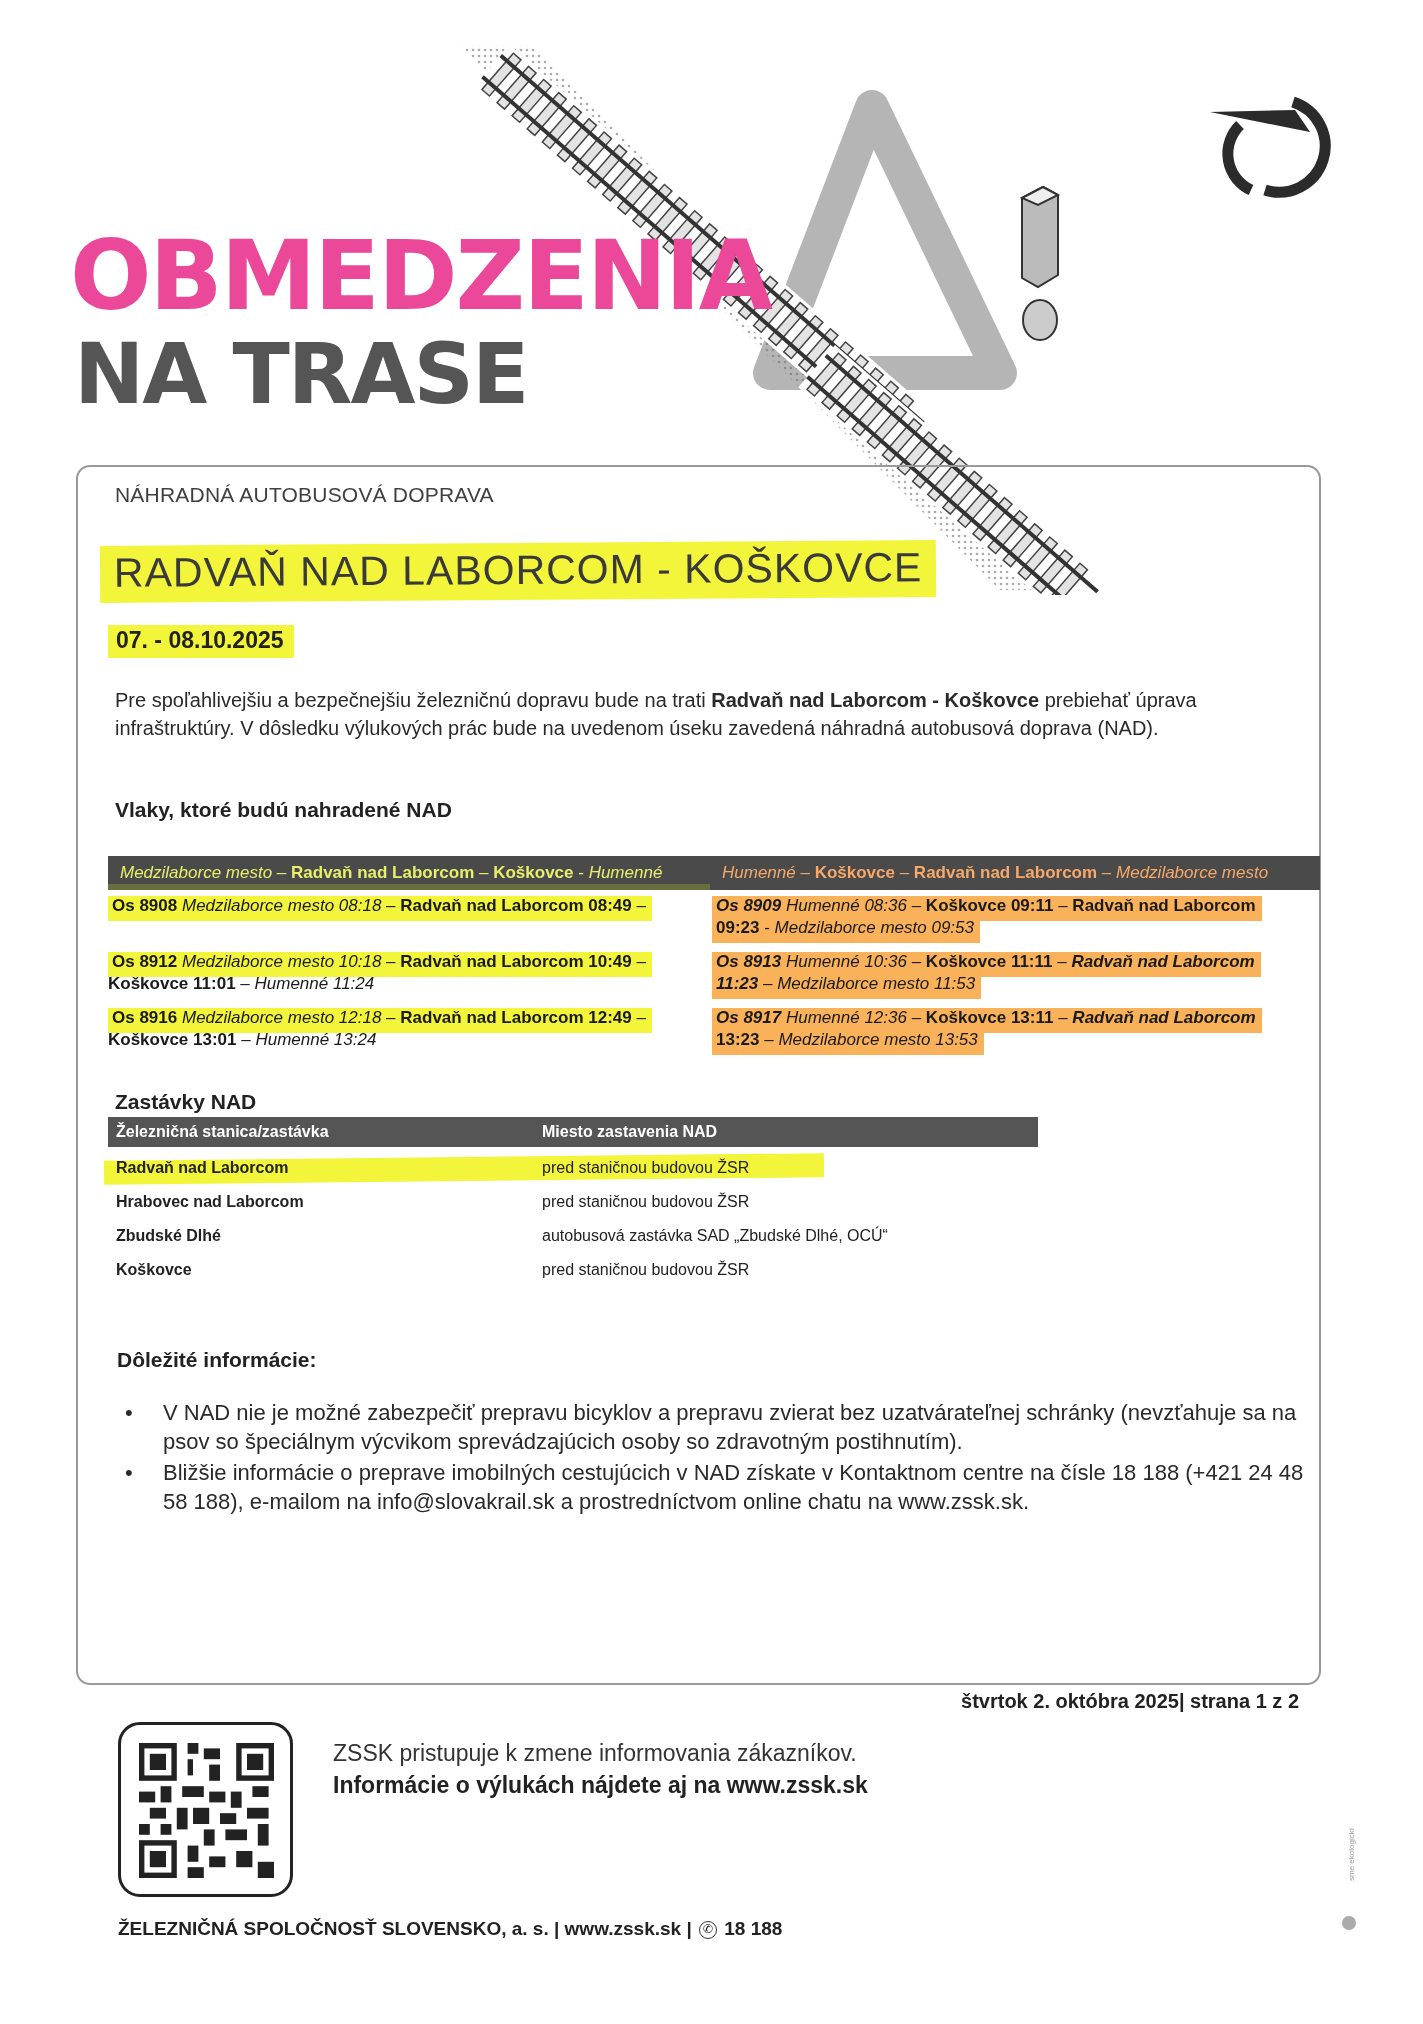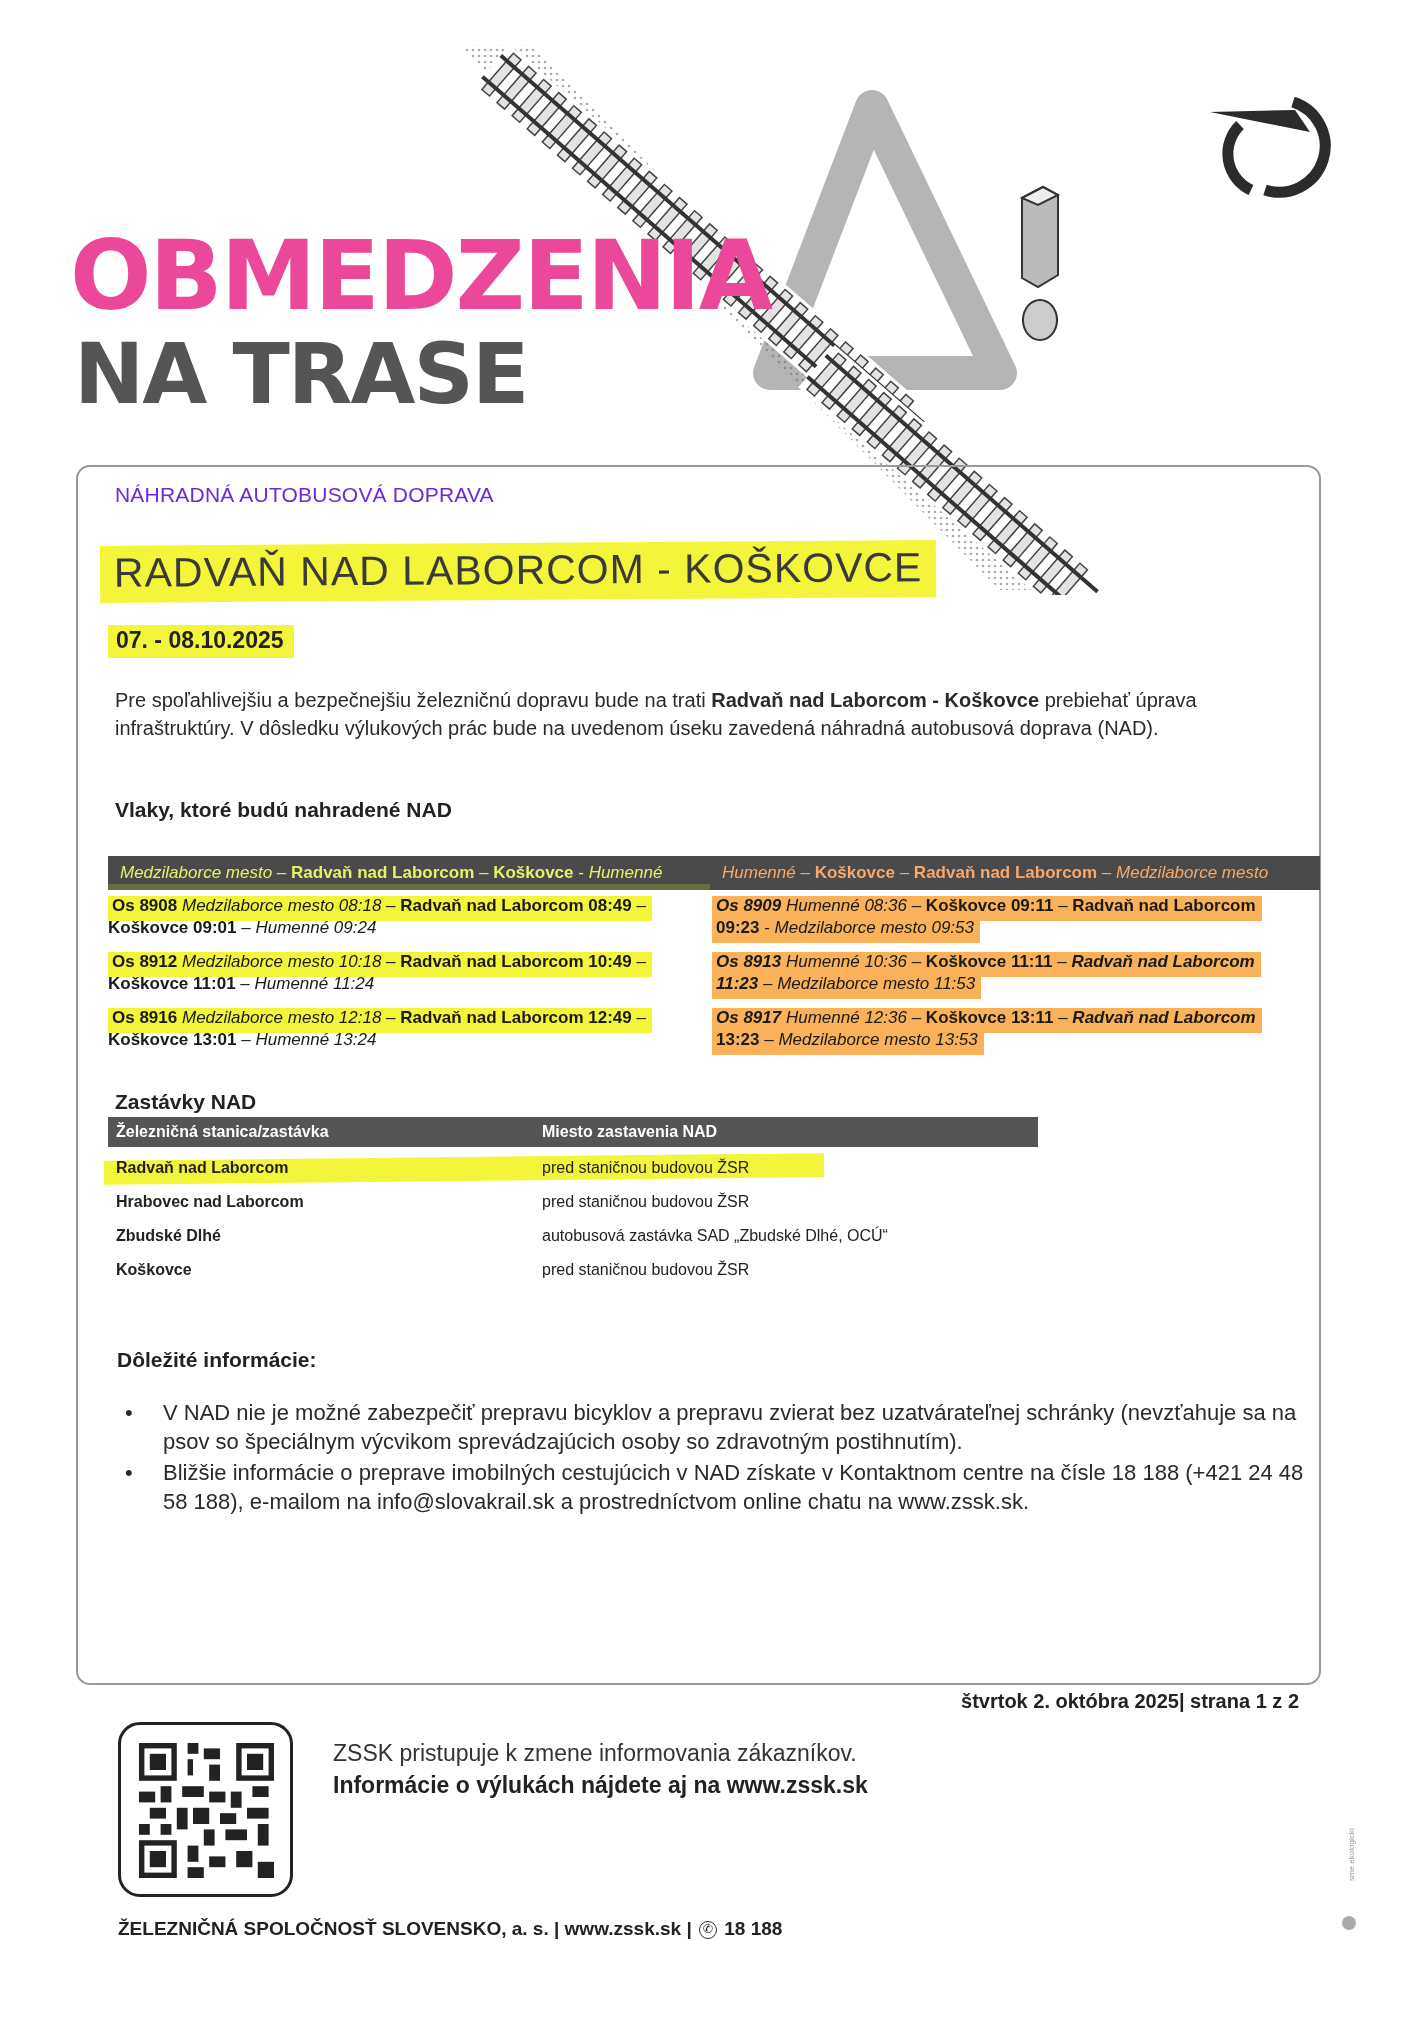--- a/index.html
+++ b/index.html
@@ -17,21 +17,21 @@
     font-family: "DejaVu Sans", sans-serif; font-weight: bold;
     font-size: 84px; line-height: 88px; letter-spacing: -2px; color: #555;
   }
   .track-art { position: absolute; left: 440px; top: 35px; width: 983px; height: 560px; }
   .logo { position: absolute; left: 1195px; top: 90px; width: 150px; height: 110px; }
 
   .card {
     position: absolute; left: 76px; top: 465px; width: 1245px; height: 1220px;
     border: 2px solid #999; border-radius: 14px; background: transparent;
   }
-  .nad-label { position: absolute; left: 115px; top: 483px; font-size: 21px; color: #6d28d9; letter-spacing: 0.2px; }
+  .nad-label { position: absolute; left: 115px; top: 483px; font-size: 21px; color: #404040; letter-spacing: 0.2px; }
   .route-title {
     position: absolute; left: 100px; top: 543px; padding: 4px 14px 6px 14px;
     background: #f3f53a; font-size: 41px; color: #3a3a3a; letter-spacing: 1px; font-weight: normal;
     transform: rotate(-0.4deg);
   }
   .date-pill {
     position: absolute; left: 108px; top: 625px; padding: 2px 10px 4px 8px;
     background: #f3f53a; font-size: 23px; font-weight: bold; color: #222;
   }
   .intro {
@@ -205,21 +205,20 @@
 
 <div class="dir-header a">
   <i>Medzilaborce mesto</i> – <b>Radvaň nad Laborcom</b> – <b>Koškovce</b> - <i>Humenné</i>
 </div>
 <div class="dir-header b">
   <i>Humenné</i> – <b>Koškovce</b> – <b>Radvaň nad Laborcom</b> – <i>Medzilaborce mesto</i>
 </div>
 
 <div class="train a" style="left:108px; top:895px;">
   <span class="hl"><b>Os 8908</b> <i>Medzilaborce mesto 08:18</i> – <b>Radvaň nad Laborcom 08:49</b> –</span>
-  <span class="l2"><b>Koškovce 09:01</b> – <i>Humenné 09:24</i></span>
 </div>
 <div class="train a" style="left:108px; top:951px;">
   <span class="hl"><b>Os 8912</b> <i>Medzilaborce mesto 10:18</i> – <b>Radvaň nad Laborcom  10:49</b> –</span>
   <span class="l2"><b>Koškovce 11:01</b> – <i>Humenné 11:24</i></span>
 </div>
 <div class="train a" style="left:108px; top:1007px;">
   <span class="hl"><b>Os 8916</b> <i>Medzilaborce mesto 12:18</i> – <b>Radvaň nad Laborcom 12:49</b> –</span>
   <span class="l2"><b>Koškovce 13:01</b> – <i>Humenné 13:24</i></span>
 </div>
 

